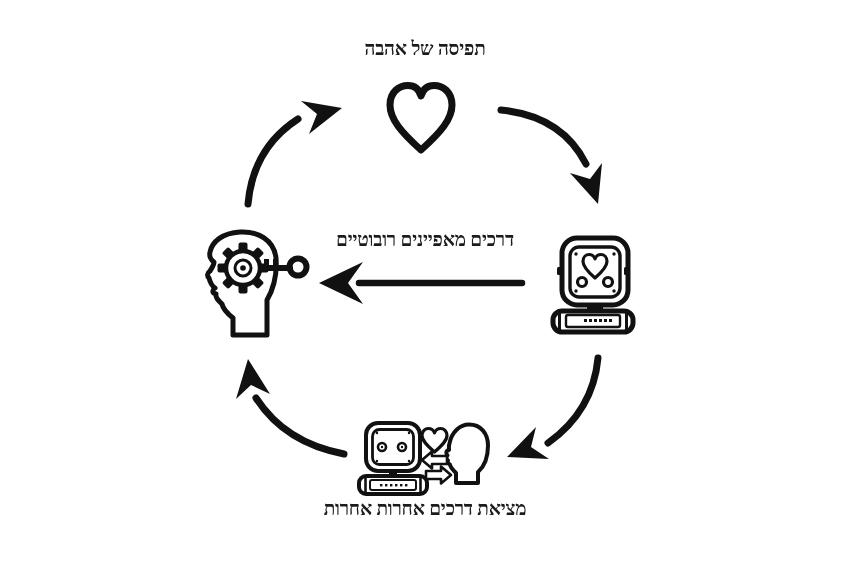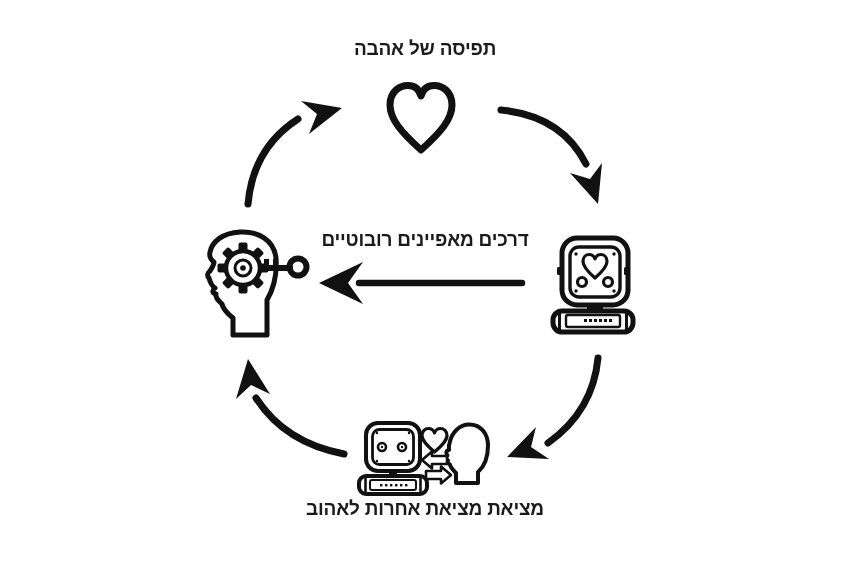--- a/index.html
+++ b/index.html
@@ -1,20 +1,20 @@
 <!DOCTYPE html>
 <html style="--bg: #ffffff; --ink: #111111; --text: #1b1b1b;"><head>
 <meta charset="utf-8">
 <style>
   html,body{margin:0;padding:0;background:#fff;}
   .canvas{
     position:relative;
     width:850px;height:566px;
     background:var(--bg,#fff);
-    font-family:Liberation Sans, sans-serif;
+    font-family:Liberation Serif, serif;
     overflow:hidden;
     color:var(--ink,#111);
   }
   .label{
     position:absolute;left:0;right:0;
     text-align:center;
     font-weight:700;
     font-size:19px;
     color:var(--text,#1b1b1b);
     letter-spacing:-0.2px;
@@ -163,15 +163,15 @@
          C 93 29.5 92.5 27.5 93.5 25.5
          C 95.5 14 104 6.5 113 6.5
          C 124.5 6.5 132 15 132 27.5
          C 132 38.5 129.5 47.5 122 54
          L 122 65 Z"></path>
 
     <path class="outline-white" stroke-width="2.6" d="M 66 42 L 76 33.5 L 76 38 L 91 38 L 91 46 L 76 46 L 76 50.5 Z"></path>
     <path class="outline-white" stroke-width="2.6" d="M 95 57 L 85 48.5 L 85 53 L 70 53 L 70 61 L 85 61 L 85 65.5 Z"></path>
   </svg>
 
-  <div class="label bottom" dir="rtl">מציאת מציאת אחרות לאהוב</div>
+  <div class="label bottom" dir="rtl">מציאת דרכים אחרות אחרות</div>
 
 </div>
 
 </body></html>

